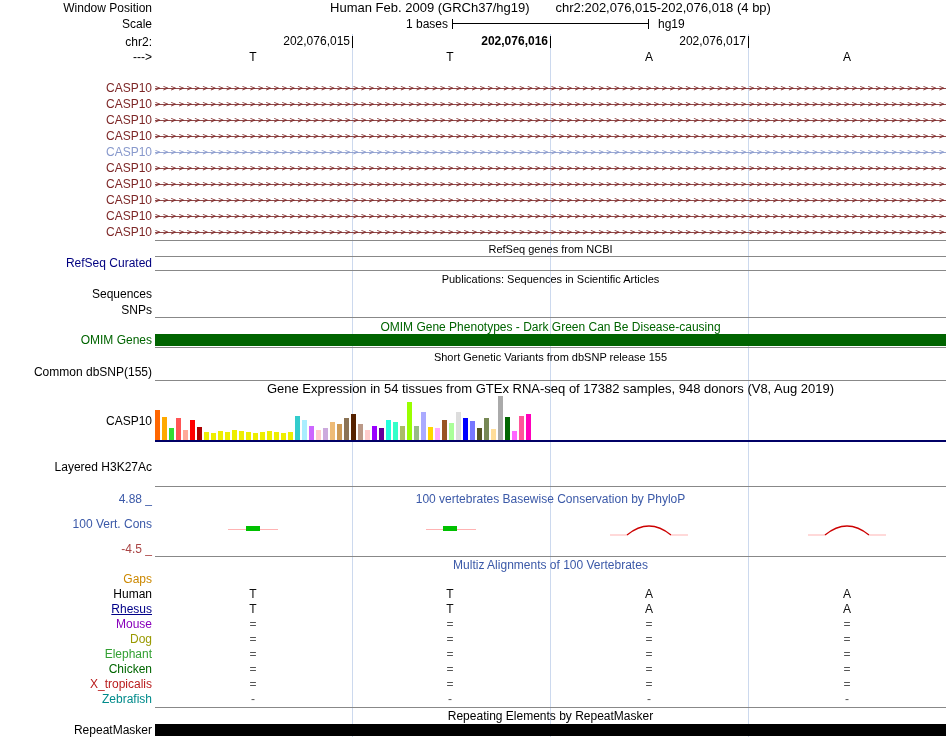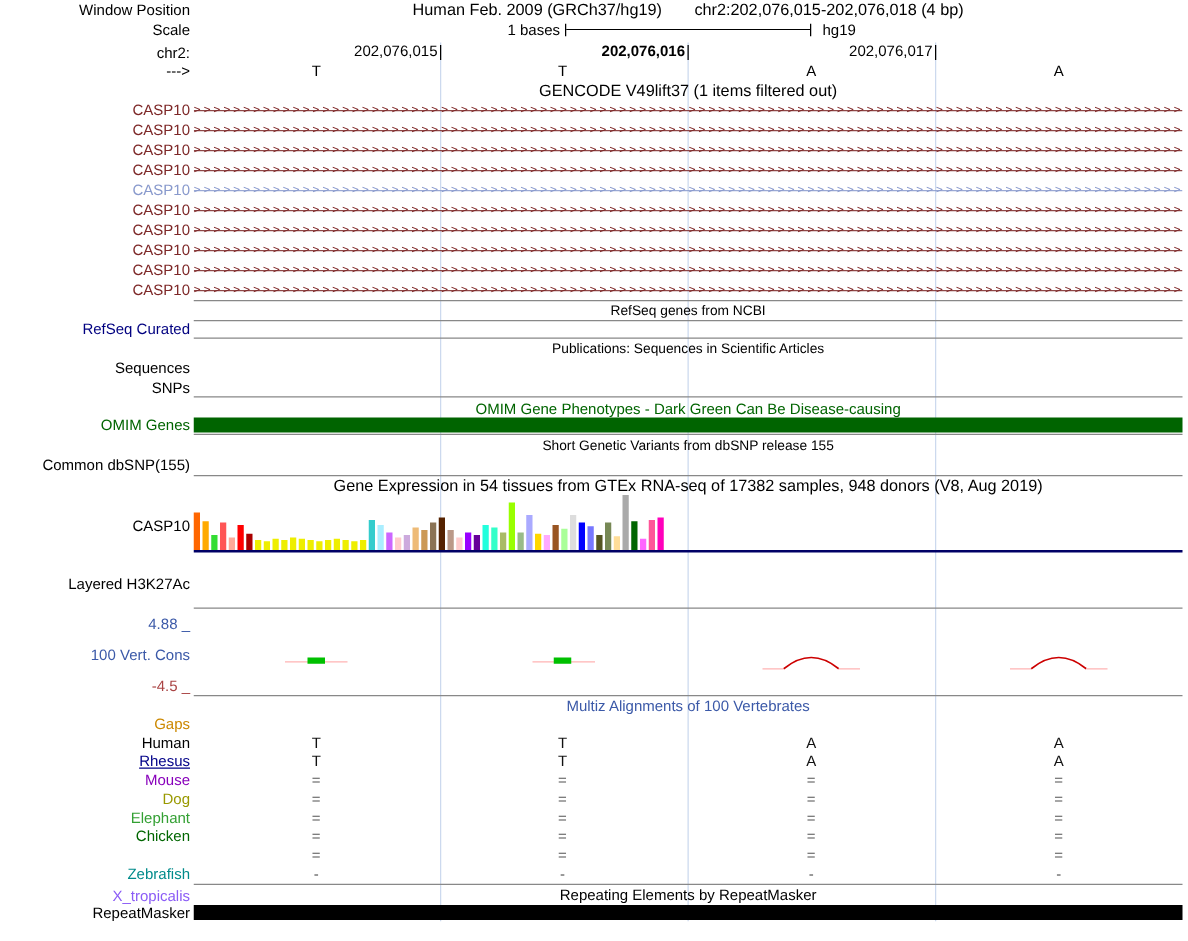--- a/index.html
+++ b/index.html
@@ -69,21 +69,20 @@
     </div>
 
   <div class="side-label" style="top:49px">---&gt;</div>
   <div>
       <div class="base-cell" style="left: 243px; top: 49px;">T</div>
       <div class="base-cell" style="left: 440px; top: 49px;">T</div>
       <div class="base-cell" style="left: 639px; top: 49px;">A</div>
       <div class="base-cell" style="left: 837px; top: 49px;">A</div>
     </div>
 
-  <div class="center-title t13" style="top:65px">GENCODE V49lift37 (1 items filtered out)</div>
   <div>
       <div class="side-label" style="top: 80px; color: rgb(125, 39, 39);">CASP10</div>
       <div class="arrow-row" style="top: 80px; color: rgb(125, 39, 39);">
         <div class="arrow-line"></div>
         <div class="arrow-text">&gt;&gt;&gt;&gt;&gt;&gt;&gt;&gt;&gt;&gt;&gt;&gt;&gt;&gt;&gt;&gt;&gt;&gt;&gt;&gt;&gt;&gt;&gt;&gt;&gt;&gt;&gt;&gt;&gt;&gt;&gt;&gt;&gt;&gt;&gt;&gt;&gt;&gt;&gt;&gt;&gt;&gt;&gt;&gt;&gt;&gt;&gt;&gt;&gt;&gt;&gt;&gt;&gt;&gt;&gt;&gt;&gt;&gt;&gt;&gt;&gt;&gt;&gt;&gt;&gt;&gt;&gt;&gt;&gt;&gt;&gt;&gt;&gt;&gt;&gt;&gt;&gt;&gt;&gt;&gt;&gt;&gt;&gt;&gt;&gt;&gt;&gt;&gt;&gt;&gt;&gt;&gt;&gt;&gt;&gt;&gt;&gt;&gt;&gt;&gt;&gt;&gt;&gt;&gt;&gt;&gt;&gt;&gt;&gt;&gt;&gt;&gt;&gt;&gt;&gt;&gt;&gt;&gt;&gt;&gt;&gt;&gt;&gt;&gt;&gt;&gt;&gt;&gt;&gt;&gt;&gt;&gt;&gt;&gt;&gt;&gt;&gt;&gt;&gt;&gt;&gt;&gt;&gt;&gt;&gt;&gt;&gt;&gt;&gt;&gt;</div>
       </div>
       <div class="side-label" style="top: 96px; color: rgb(125, 39, 39);">CASP10</div>
       <div class="arrow-row" style="top: 96px; color: rgb(125, 39, 39);">
         <div class="arrow-line"></div>
         <div class="arrow-text">&gt;&gt;&gt;&gt;&gt;&gt;&gt;&gt;&gt;&gt;&gt;&gt;&gt;&gt;&gt;&gt;&gt;&gt;&gt;&gt;&gt;&gt;&gt;&gt;&gt;&gt;&gt;&gt;&gt;&gt;&gt;&gt;&gt;&gt;&gt;&gt;&gt;&gt;&gt;&gt;&gt;&gt;&gt;&gt;&gt;&gt;&gt;&gt;&gt;&gt;&gt;&gt;&gt;&gt;&gt;&gt;&gt;&gt;&gt;&gt;&gt;&gt;&gt;&gt;&gt;&gt;&gt;&gt;&gt;&gt;&gt;&gt;&gt;&gt;&gt;&gt;&gt;&gt;&gt;&gt;&gt;&gt;&gt;&gt;&gt;&gt;&gt;&gt;&gt;&gt;&gt;&gt;&gt;&gt;&gt;&gt;&gt;&gt;&gt;&gt;&gt;&gt;&gt;&gt;&gt;&gt;&gt;&gt;&gt;&gt;&gt;&gt;&gt;&gt;&gt;&gt;&gt;&gt;&gt;&gt;&gt;&gt;&gt;&gt;&gt;&gt;&gt;&gt;&gt;&gt;&gt;&gt;&gt;&gt;&gt;&gt;&gt;&gt;&gt;&gt;&gt;&gt;&gt;&gt;&gt;&gt;&gt;&gt;&gt;&gt;</div>
@@ -199,20 +198,21 @@
       <div class="gtex-bar" style="height: 44px; background: rgb(170, 170, 170);"></div>
       <div class="gtex-bar" style="height: 23px; background: rgb(0, 102, 0);"></div>
       <div class="gtex-bar" style="height: 9px; background: rgb(255, 102, 255);"></div>
       <div class="gtex-bar" style="height: 24px; background: rgb(255, 85, 153);"></div>
       <div class="gtex-bar" style="height: 26px; background: rgb(255, 0, 187);"></div>
     </div>
   <div class="gtex-baseline" style="background: rgb(0, 0, 102);"></div>
 
   <div class="side-label" style="top:459px">Layered H3K27Ac</div>
 
+  <div class="center-title" style="top: 491px; color: rgb(59, 89, 168);">100 vertebrates Basewise Conservation by PhyloP</div>
   <div class="side-label" style="top: 491px; color: rgb(59, 89, 168);">4.88 _</div>
   <div class="side-label" style="top: 516px; color: rgb(59, 89, 168);">100 Vert. Cons</div>
   <div class="side-label" style="top: 541px; color: rgb(170, 68, 68);">-4.5 _</div>
   <svg class="phylop-svg" width="791" height="63" viewBox="0 0 791 63">
     <line class="ph-faint" x1="73" y1="39.5" x2="123" y2="39.5" stroke="#ffb3b3"></line>
     <line class="ph-faint" x1="271" y1="39.5" x2="321" y2="39.5" stroke="#ffb3b3"></line>
     <rect class="ph-pos" x="91" y="36" width="14" height="5" fill="#00c000"></rect>
     <rect class="ph-pos" x="288" y="36" width="14" height="5" fill="#00c000"></rect>
     <line class="ph-faint" x1="455" y1="45" x2="472" y2="45" stroke="#ffb3b3"></line>
     <path class="ph-neg" d="M472,45 Q494,27 516,45" fill="none" stroke-width="1.3" stroke="#cc0000"></path>
@@ -248,21 +248,21 @@
       <div class="side-label mz-lh" style="top: 647px; color: rgb(51, 160, 51);">Elephant</div>
       <div class="mz-cell" style="top: 647px; left: 243px; color: rgb(85, 85, 85);">=</div>
       <div class="mz-cell" style="top: 647px; left: 440px; color: rgb(85, 85, 85);">=</div>
       <div class="mz-cell" style="top: 647px; left: 639px; color: rgb(85, 85, 85);">=</div>
       <div class="mz-cell" style="top: 647px; left: 837px; color: rgb(85, 85, 85);">=</div>
       <div class="side-label mz-lh" style="top: 662px; color: rgb(0, 102, 0);">Chicken</div>
       <div class="mz-cell" style="top: 662px; left: 243px; color: rgb(85, 85, 85);">=</div>
       <div class="mz-cell" style="top: 662px; left: 440px; color: rgb(85, 85, 85);">=</div>
       <div class="mz-cell" style="top: 662px; left: 639px; color: rgb(85, 85, 85);">=</div>
       <div class="mz-cell" style="top: 662px; left: 837px; color: rgb(85, 85, 85);">=</div>
-      <div class="side-label mz-lh" style="top: 710px; color: #8b5cf6;">X_tropicalis</div>
+      <div class="side-label mz-lh" style="top: 677px; color: #b91c1c;">X_tropicalis</div>
       <div class="mz-cell" style="top: 677px; left: 243px; color: rgb(85, 85, 85);">=</div>
       <div class="mz-cell" style="top: 677px; left: 440px; color: rgb(85, 85, 85);">=</div>
       <div class="mz-cell" style="top: 677px; left: 639px; color: rgb(85, 85, 85);">=</div>
       <div class="mz-cell" style="top: 677px; left: 837px; color: rgb(85, 85, 85);">=</div>
       <div class="side-label mz-lh" style="top: 692px; color: rgb(0, 139, 139);">Zebrafish</div>
       <div class="mz-cell" style="top: 692px; left: 243px; color: rgb(85, 85, 85);">-</div>
       <div class="mz-cell" style="top: 692px; left: 440px; color: rgb(85, 85, 85);">-</div>
       <div class="mz-cell" style="top: 692px; left: 639px; color: rgb(85, 85, 85);">-</div>
       <div class="mz-cell" style="top: 692px; left: 837px; color: rgb(85, 85, 85);">-</div>
     </div>

